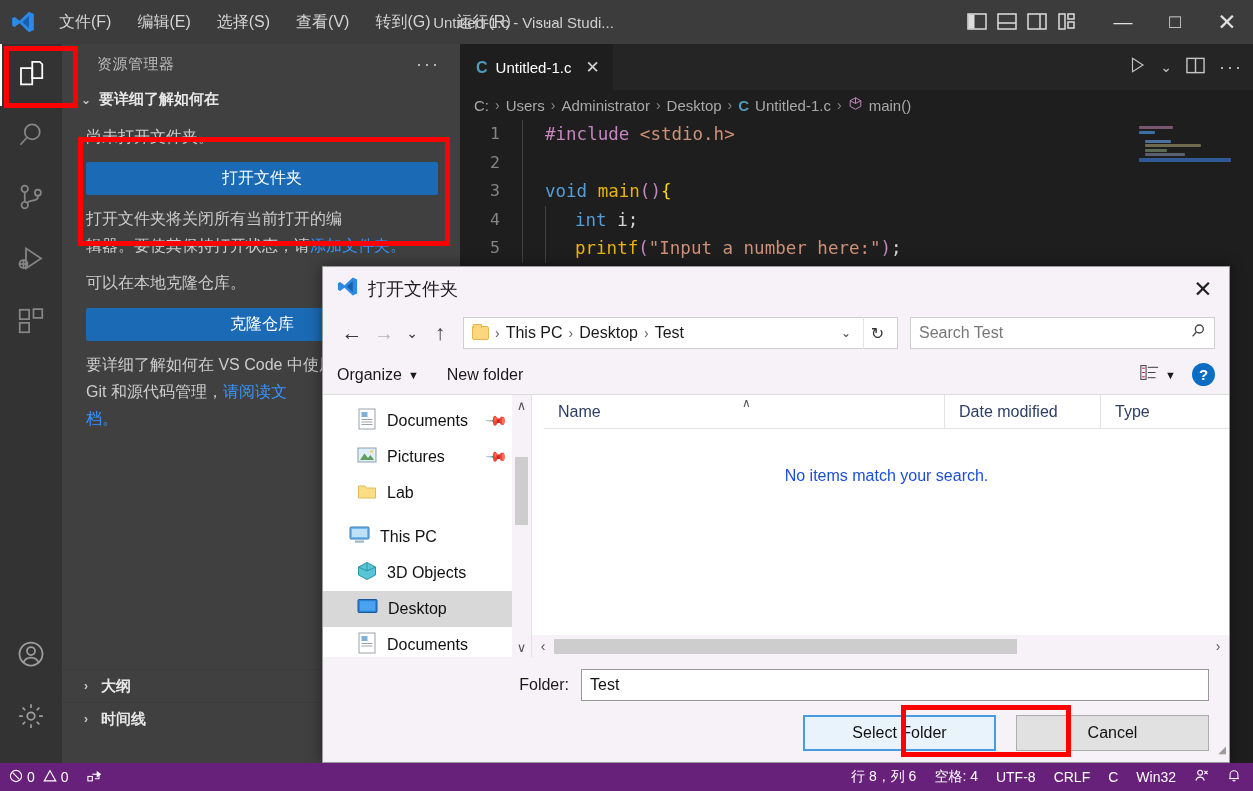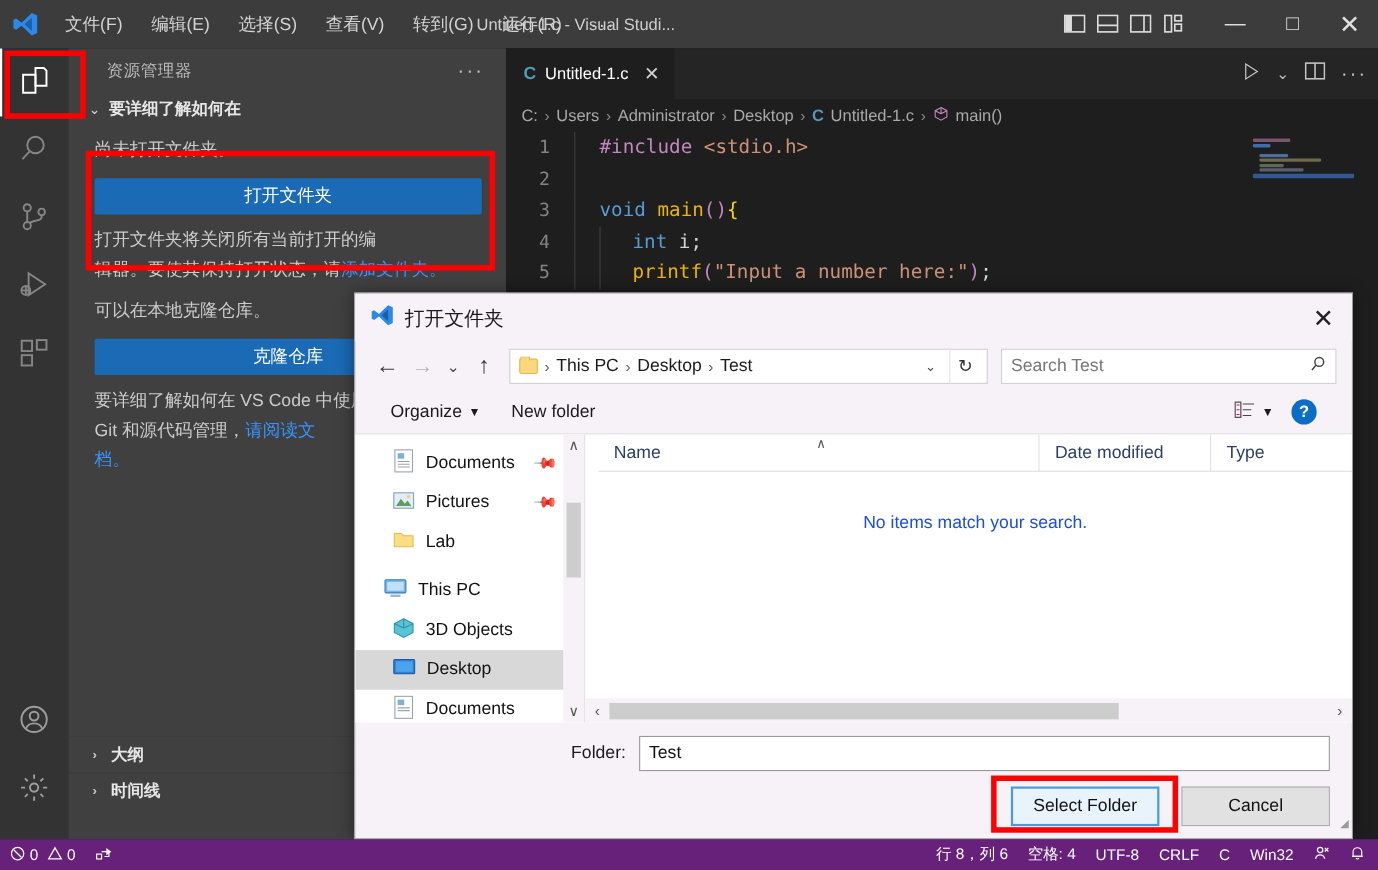--- a/index.html
+++ b/index.html
@@ -139,21 +139,21 @@
   .crumb-sep { color: #606060; font-size: 14px; padding: 0 1px; }
   .addr-caret { margin-left: auto; font-size: 12px; color: #444; padding: 0 7px; }
   .refresh { width: 28px; height: 32px; display: flex; align-items: center; justify-content: center; font-size: 16px; color: #333; border-left: 1px solid #e3e3e3; }
   .searchbox {
     width: 305px; height: 32px; background: #ffffff; border: 1px solid #cfcfcf;
     display: flex; align-items: center; padding: 0 8px; margin-left: 10px;
     font-size: 16px; color: #777777;
   }
   .search-ico { margin-left: auto; color: #444; font-size: 16px; }
   .toolbar2 {
-    height: 40px; display: flex; align-items: center; padding: 0 32px;
+    height: 40px; display: flex; align-items: center; padding: 0 14px;
     border-bottom: 1px solid #dcdcdc; font-size: 16px; color: #1a1a1a; gap: 28px;
   }
   .tb-item { display: flex; align-items: center; gap: 6px; }
   .tb-right { margin-left: auto; display: flex; align-items: center; gap: 16px; }
   .helpcircle {
     width: 23px; height: 23px; border-radius: 50%; background: #0b6ec4; color: #fff;
     display: flex; align-items: center; justify-content: center; font-size: 15px; font-weight: bold;
   }
   .dlg-body { display: flex; height: 262px; }
   .navpane { width: 208px; background: #ffffff; position: relative; overflow: hidden; padding-top: 8px; }
@@ -181,21 +181,21 @@
   .hs-right { margin-left: auto; width: 22px; text-align: center; font-size: 14px; color: #555; }
   .dlg-footer { height: 100px; position: relative; }
   .folderrow { display: flex; align-items: center; padding: 12px 20px 0 0; }
   .folderlabel { width: 258px; text-align: right; padding-right: 12px; font-size: 16px; }
   .folderinput {
     flex: 1; height: 32px; background: #ffffff; border: 1px solid #999999;
     display: flex; align-items: center; padding: 0 8px; font-size: 16px; color: #111;
   }
   .btnrow { display: flex; justify-content: flex-end; gap: 20px; padding: 14px 20px 0 0; }
   .wbtn2 {
-    width: 135px; height: 36px; font-size: 16px; font-family: inherit;
+    width: 193px; height: 36px; font-size: 16px; font-family: inherit;
     background: #e1e1e1; border: 1px solid #adadad; color: #111; cursor: pointer;
   }
   .wbtn2.primary { background: #e9f3fb; border: 2px solid #4a9ade; }
   .grip { position: absolute; right: 3px; bottom: 2px; font-size: 10px; color: #9a9a9a; }
 
   
   .redbox { position: absolute; border: 5px solid #ff0000; pointer-events: none; z-index: 60; }
 </style>
 </head>
 <body>

